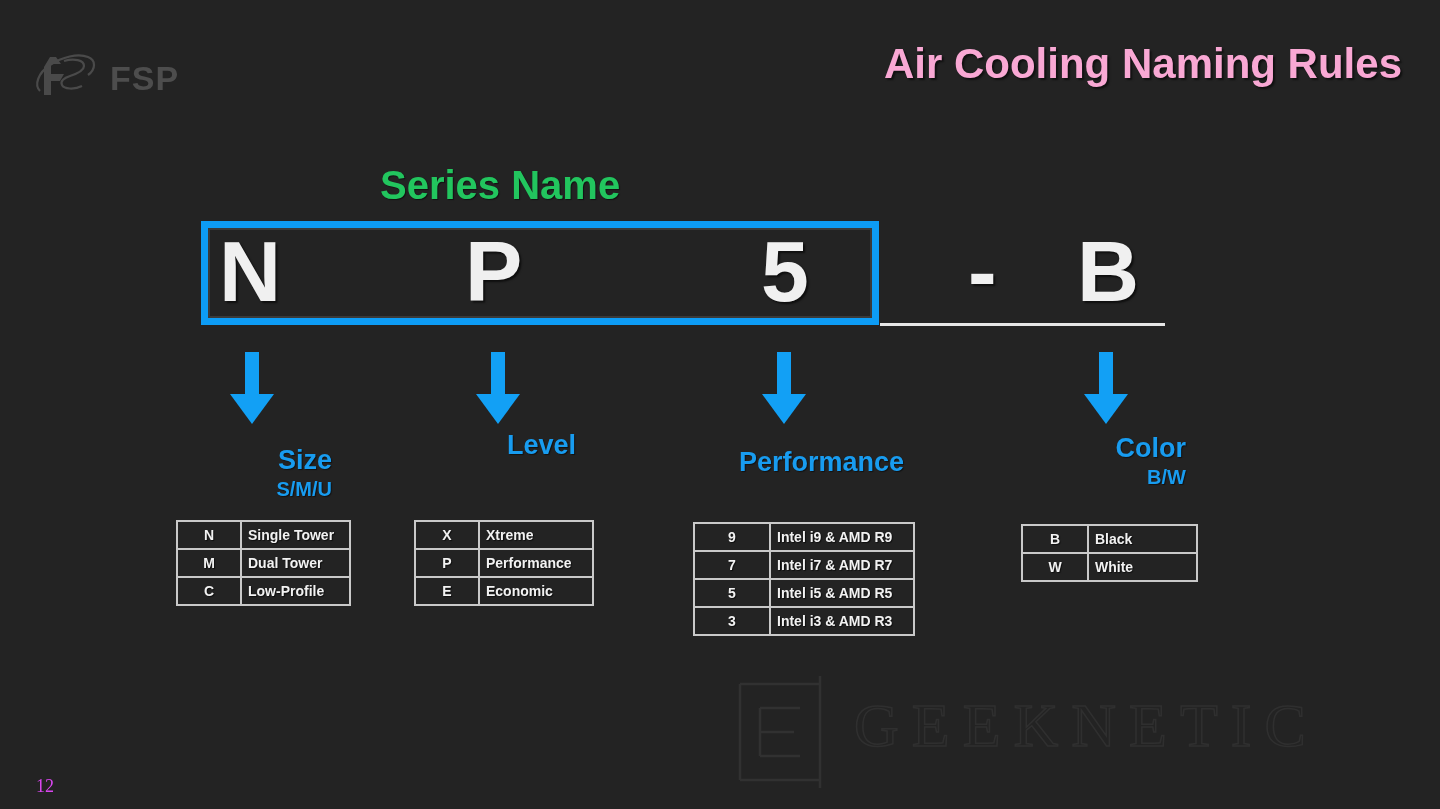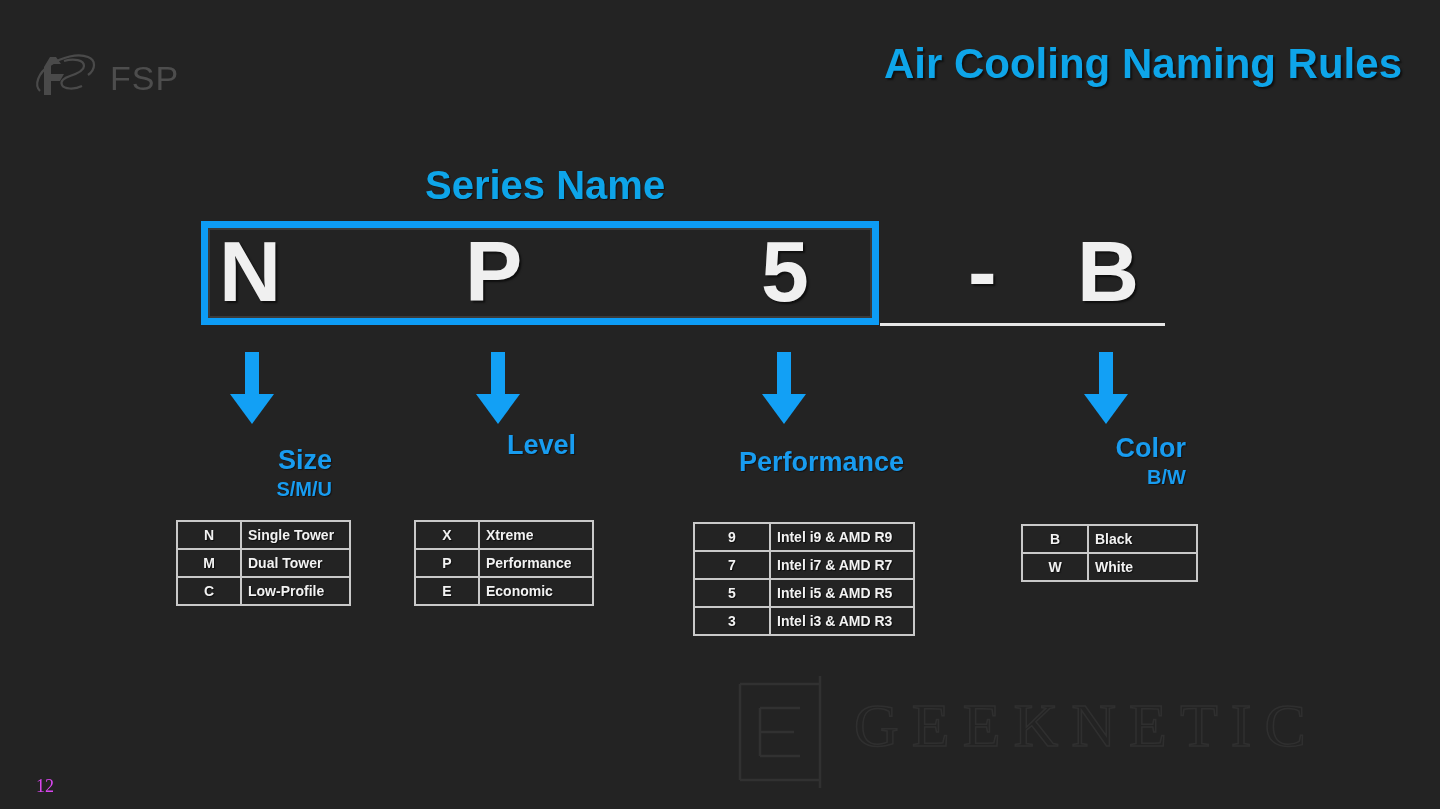--- a/index.html
+++ b/index.html
@@ -28,49 +28,48 @@
   .fsp-mark {
     position: absolute;
     left: 0; top: 0;
     width: 78px; height: 60px;
   }
   .fsp-text {
     position: absolute;
     left: 80px;
     top: 14px;
     font-size: 34px;
-    font-weight: 400;
+    font-weight: 700;
     color: #4d4d4d;
     letter-spacing: 1px;
   }
 
   
   .slide-title {
     position: absolute;
     right: 38px;
     top: 40px;
     font-size: 42px;
     font-weight: bold;
-    color: #0ea5e9;
+    color: #f9a8d4;
     letter-spacing: 0px;
     text-shadow: 2px 2px 2px rgba(0,0,0,0.55);
     white-space: nowrap;
   }
 
   
   .series-label {
     position: absolute;
     left: 380px;
     top: 163px;
     font-size: 40px;
     font-weight: bold;
-    color: #0ea5e9;
+    color: #22c55e;
     text-shadow: 1px 1px 1px rgba(0,0,0,0.5);
     white-space: nowrap;
-    margin-left: 45px;
   }
 
   
   .code-box {
     position: absolute;
     left: 201px;
     top: 221px;
     width: 678px;
     height: 104px;
     border: 7px solid #0d9cf5;

